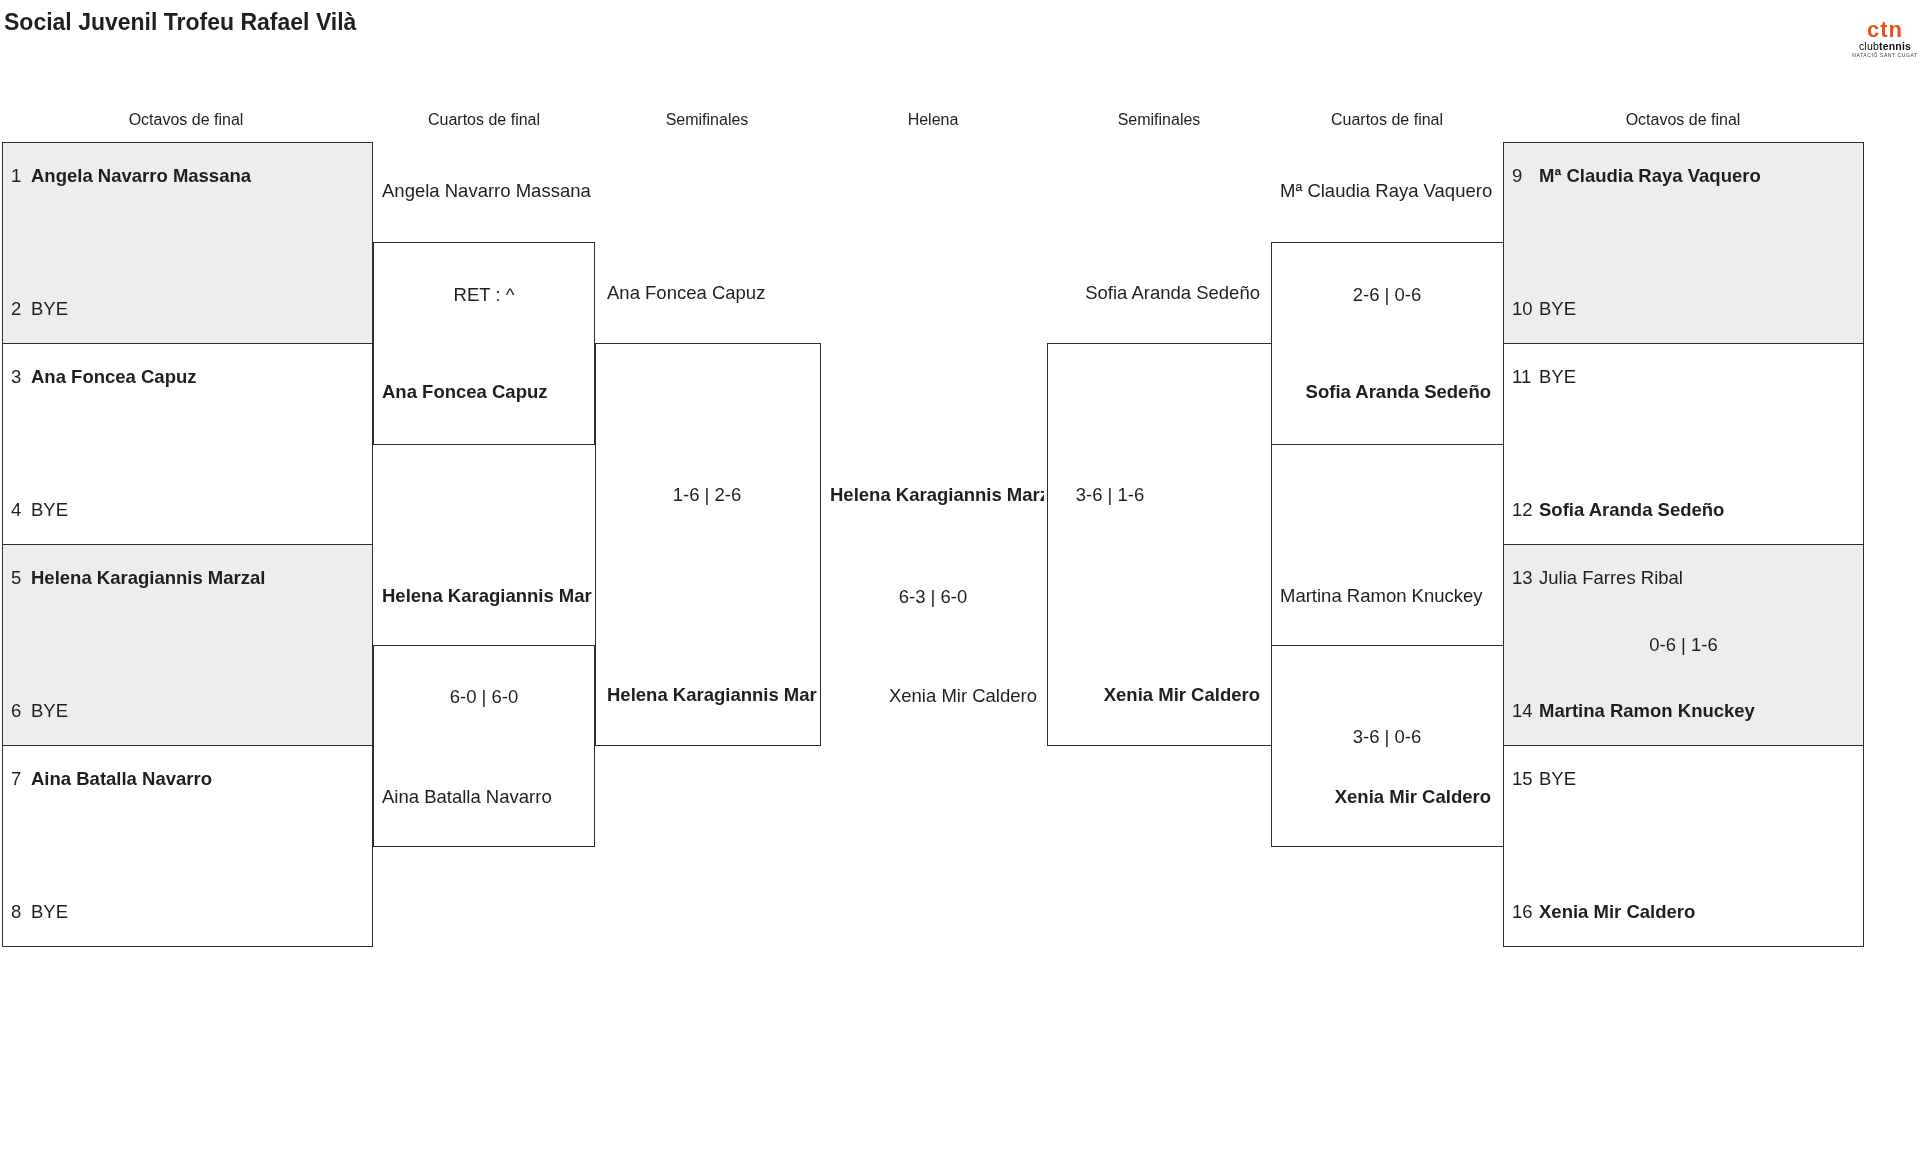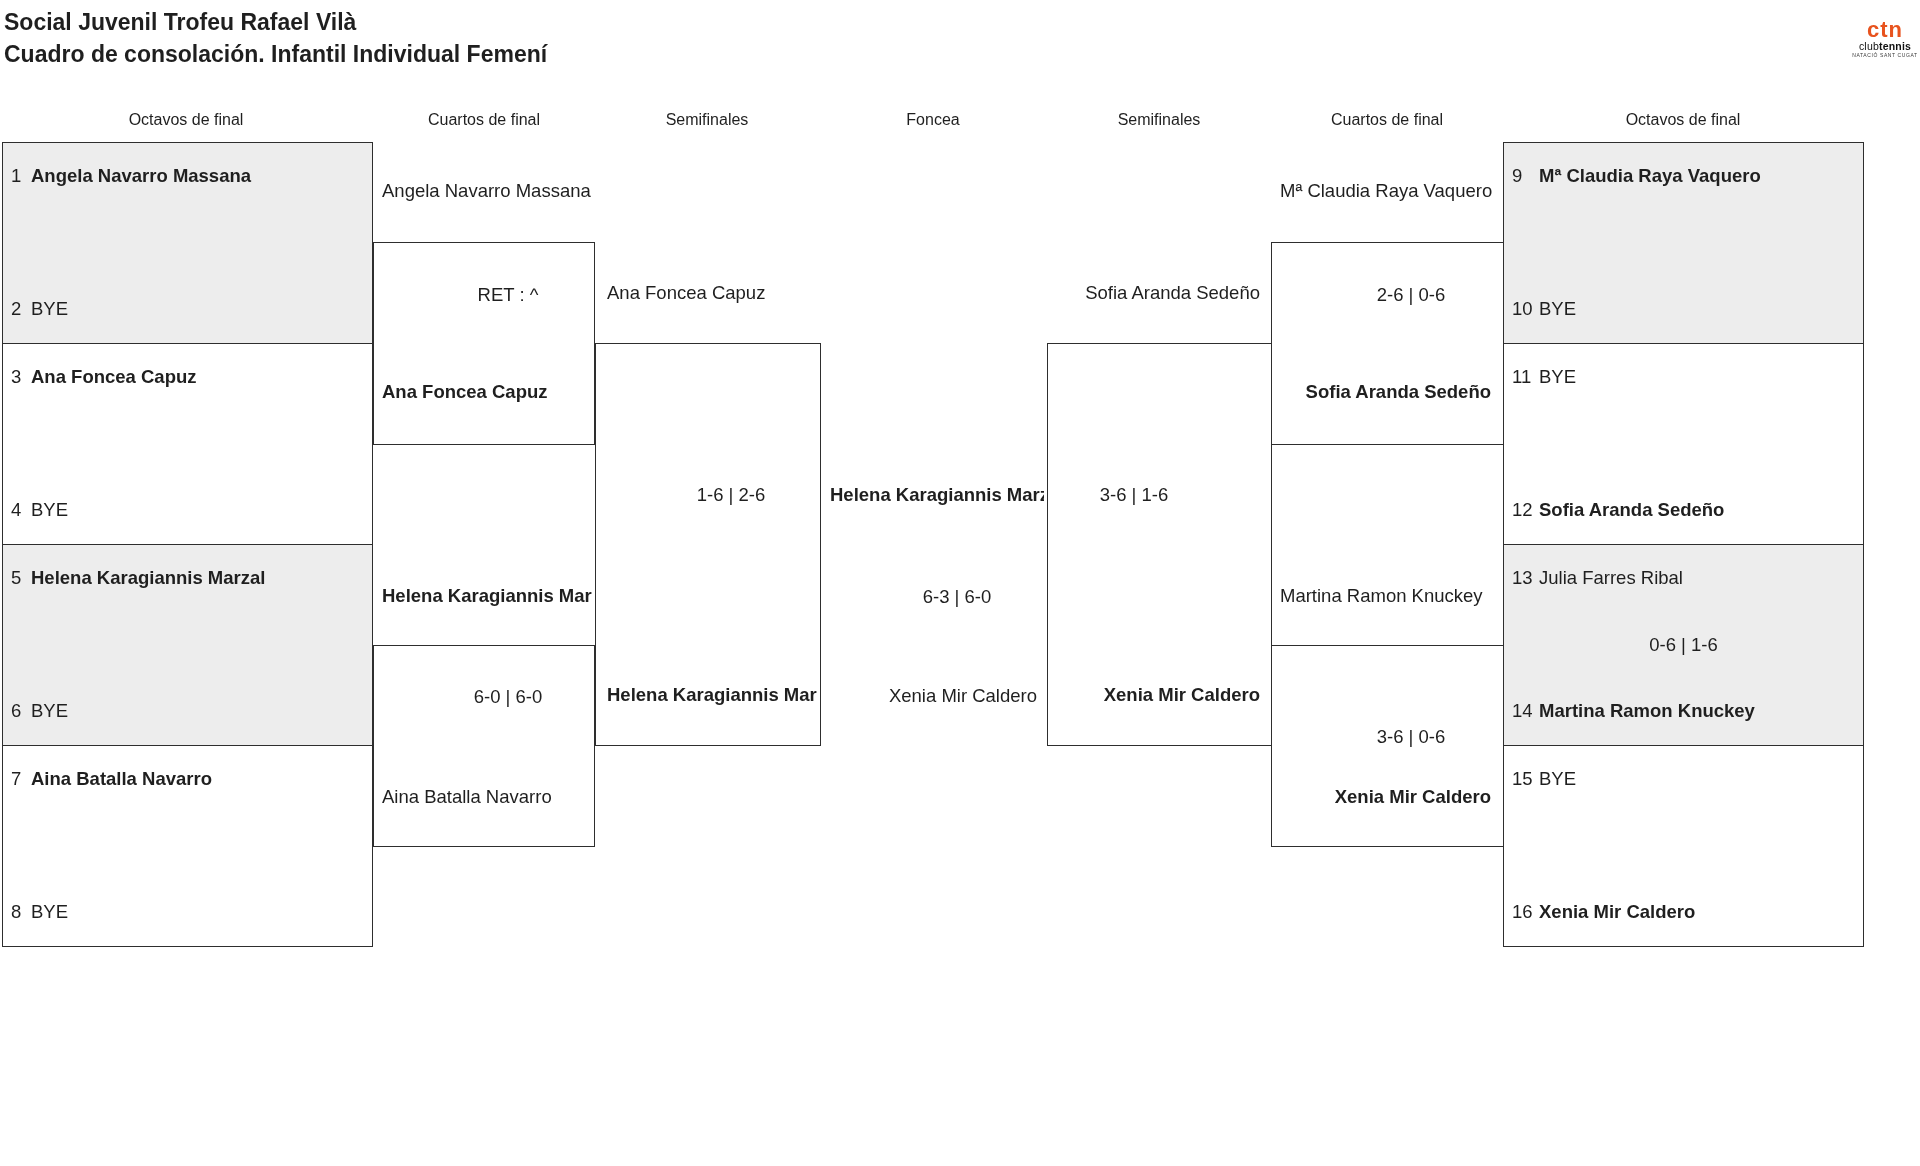--- a/index.html
+++ b/index.html
@@ -13,48 +13,47 @@
   .gray{background:#ededed;}
   .mbox{border:1px solid #2e2e2e;box-sizing:border-box;background:transparent;}
   .prow{position:absolute;left:8px;right:6px;display:flex;align-items:baseline;font-size:18.5px;line-height:24px;white-space:nowrap;}
   .r1{top:21px;} .r2{top:154px;}
   .seed{flex:none;width:20px;font-weight:400;}
   .seedw{flex:none;width:27px;font-weight:400;}
   .pname{flex:1 1 auto;overflow:hidden;white-space:nowrap;}
   .b{font-weight:700;}
   .t{font-size:18.5px;line-height:24px;white-space:nowrap;}
   .clip{overflow:hidden;}
-  .ctr{transform:translateX(-50%);margin-left:24px;}
+  .ctr{transform:translateX(-50%);}
   .ra{text-align:right;}
   .gscore{position:absolute;top:88px;left:0;right:0;text-align:center;font-size:18.5px;line-height:24px;}
   .logo{left:1850px;top:20px;width:70px;text-align:center;}
   .logo-mark{font-size:22px;line-height:20px;font-weight:700;color:#e8531e;letter-spacing:1px;}
   .logo-name{font-size:10.5px;line-height:12px;color:#101010;letter-spacing:0.2px;}
   .logo-name .lt{font-weight:400;}
   .logo-name .bd{font-weight:700;}
   .logo-sub{font-size:5px;line-height:7px;color:#3a3a3a;letter-spacing:0.6px;}
 </style>
 </head>
 <body>
 
 <div class="page">
 
   <div class="abs title1">Social Juvenil Trofeu Rafael Vilà</div>
-  <div class="abs title2">Cuadro de consolación. Infantil Individual Femení</div>
 
   <div class="abs logo">
     <div class="logo-mark">ctn</div>
     <div class="logo-name"><span class="lt">club</span><span class="bd">tennis</span></div>
     <div class="logo-sub">NATACIÓ SANT CUGAT</div>
   </div>
 
   <div class="abs hdr" style="left:186px;">Octavos de final</div>
   <div class="abs hdr" style="left:484px;">Cuartos de final</div>
   <div class="abs hdr" style="left:707px;">Semifinales</div>
-  <div class="abs hdr" style="left:933px;">Foncea</div>
+  <div class="abs hdr" style="left:933px;">Helena</div>
   <div class="abs hdr" style="left:1159px;">Semifinales</div>
   <div class="abs hdr" style="left:1387px;">Cuartos de final</div>
   <div class="abs hdr" style="left:1683px;">Octavos de final</div>
 
   <div class="abs obox gray" style="left:2px;top:142px;width:371px;height:202px;">
     <div class="prow r1">
       <span class="seed">1</span>
       <span class="pname b">Angela Navarro Massana</span>
     </div>
     <div class="prow r2">

